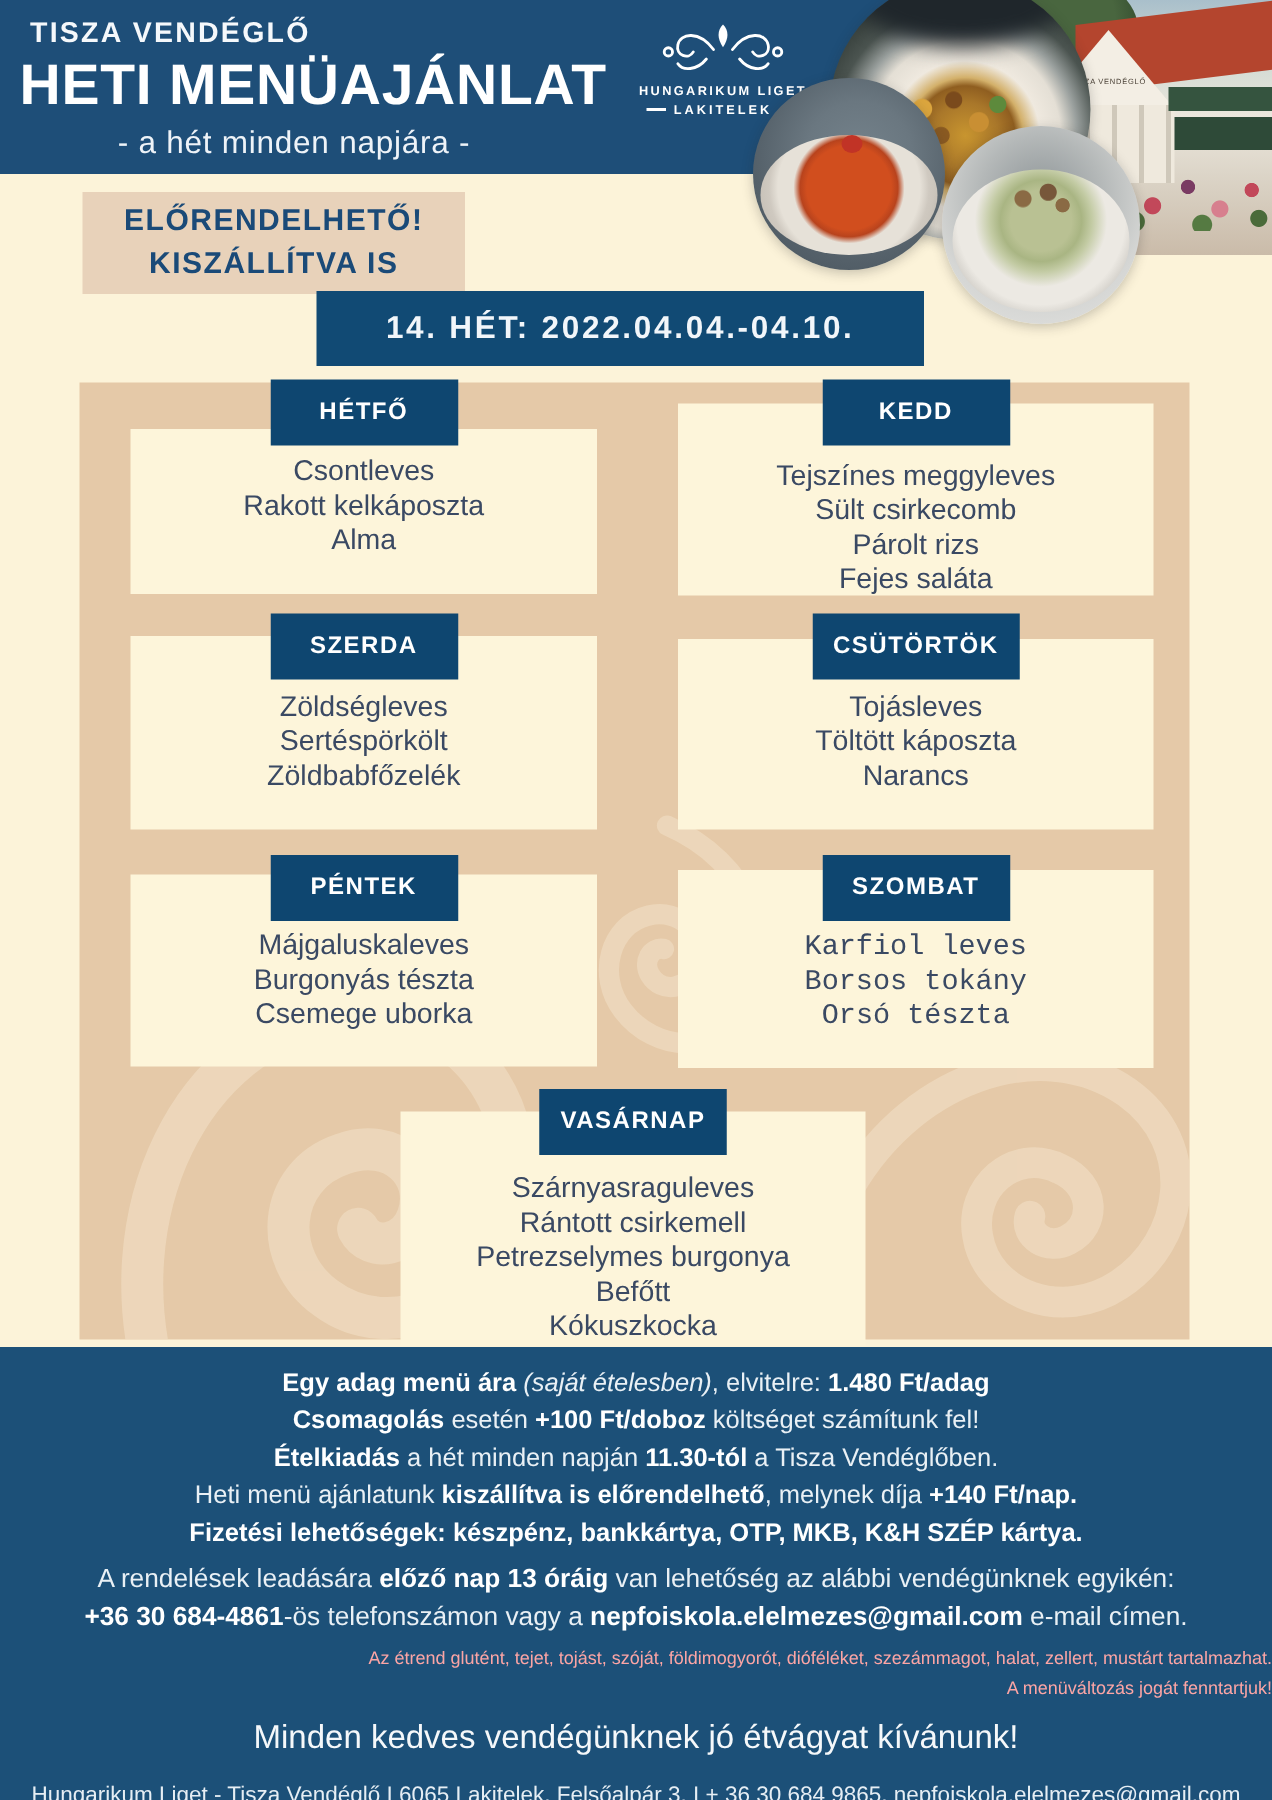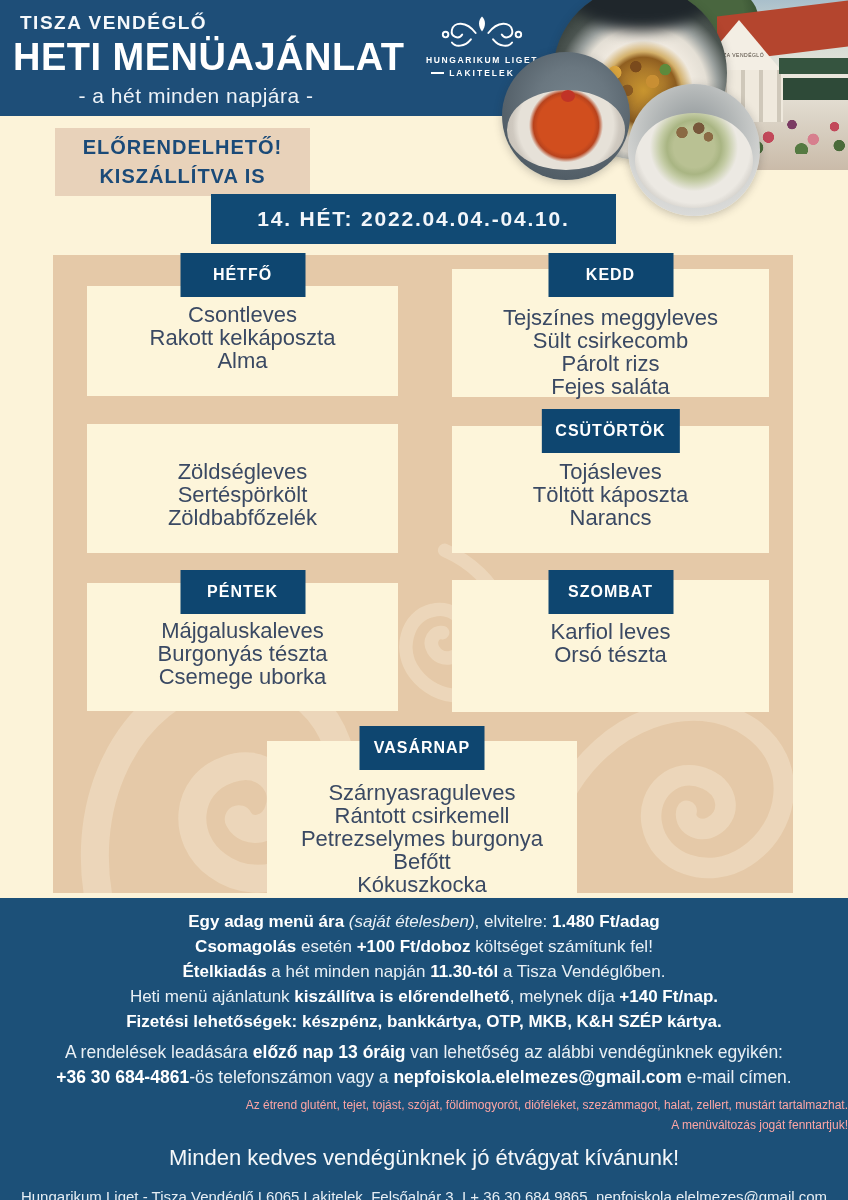--- a/index.html
+++ b/index.html
@@ -76,27 +76,27 @@
   .sw1{left:10px;top:400px;width:310px;height:280px;transform:rotate(-12deg);}
   .sw2{left:330px;top:310px;width:150px;height:135px;transform:rotate(118deg);}
   .sw3{left:520px;top:430px;width:230px;height:205px;transform:rotate(32deg);}
   .sw4{left:545px;top:20px;width:140px;height:125px;transform:rotate(175deg);opacity:.35;}
 
   
   .day-card{position:absolute;background:#fdf5da;z-index:2;}
   .day-tab{position:absolute;left:50%;transform:translateX(-50%);height:44px;min-width:125px;padding:0 14px;
       background:#0e4670;color:#ffffff;font-weight:700;font-size:16px;letter-spacing:1px;
       display:flex;align-items:center;justify-content:center;box-sizing:border-box;white-space:nowrap;}
-  .day-items{text-align:center;color:#3a4963;font-size:22px;line-height:23px;}
+  .day-items{text-align:center;color:#3a4963;font-size:19px;line-height:23px;}
   .card-0{left:87px;top:286px;width:311px;height:110px;}  .card-0 .day-tab{top:-33px;} .card-0 .day-items{padding-top:17px;}
   .card-1{left:452px;top:269px;width:317px;height:128px;} .card-1 .day-tab{top:-16px;} .card-1 .day-items{padding-top:37px;}
   .card-2{left:87px;top:424px;width:311px;height:129px;}  .card-2 .day-tab{top:-15px;} .card-2 .day-items{padding-top:36px;text-align:center;}
   .card-3{left:452px;top:426px;width:317px;height:127px;} .card-3 .day-tab{top:-17px;} .card-3 .day-items{padding-top:34px;}
   .card-4{left:87px;top:583px;width:311px;height:128px;}  .card-4 .day-tab{top:-13px;} .card-4 .day-items{padding-top:36px;}
-  .card-5{left:452px;top:580px;width:317px;height:132px;} .card-5 .day-tab{top:-10px;} .card-5 .day-items{padding-top:40px;}
+  .card-5{left:452px;top:580px;width:317px;height:132px;} .card-5 .day-tab{top:-10px;} .card-5 .day-items{padding-top:40px;font-family:Liberation Mono, monospace;}
   .card-6{left:267px;top:741px;width:310px;height:156px;} .card-6 .day-tab{top:-15px;} .card-6 .day-items{padding-top:40px;}
 
   
   .footer{position:absolute;left:0;top:898px;width:848px;height:302px;background:#1c5078;z-index:2;
       text-align:center;color:#eef4f8;box-sizing:border-box;padding-top:11px;}
   .fline{margin:0;font-size:17px;line-height:25px;color:#e9f0f5;}
   .order-block{margin-top:6px;}
   .order-block .fline{font-size:17.5px;}
   .sg-b{font-weight:700;color:#ffffff;}
   .sg-sb{font-weight:600;color:#ffffff;margin-top:17px;}
@@ -207,20 +207,23 @@
     </div>
   <div class="day-items">
     <div class="item">Tejszínes meggyleves</div>
     <div class="item">Sült csirkecomb</div>
     <div class="item">Párolt rizs</div>
     <div class="item">Fejes saláta</div>
   </div>
 </section>
 
 <section class="day-card card-2">
+  <div class="day-tab">
+      <span>SZERDA</span>
+    </div>
   <div class="day-items">
     <div class="item">Zöldségleves</div>
     <div class="item">Sertéspörkölt</div>
     <div class="item">Zöldbabfőzelék</div>
   </div>
 </section>
 
 <section class="day-card card-3">
   <div class="day-tab">
       <span>CSÜTÖRTÖK</span>
@@ -242,20 +245,21 @@
     <div class="item">Csemege uborka</div>
   </div>
 </section>
 
 <section class="day-card card-5">
   <div class="day-tab">
       <span>SZOMBAT</span>
     </div>
   <div class="day-items">
     <div class="item">Karfiol leves</div>
+    <div class="item">Borsos tokány</div>
     <div class="item">Orsó tészta</div>
   </div>
 </section>
 
 <section class="day-card card-6">
   <div class="day-tab">
       <span>VASÁRNAP</span>
     </div>
   <div class="day-items">
     <div class="item">Szárnyasraguleves</div>

